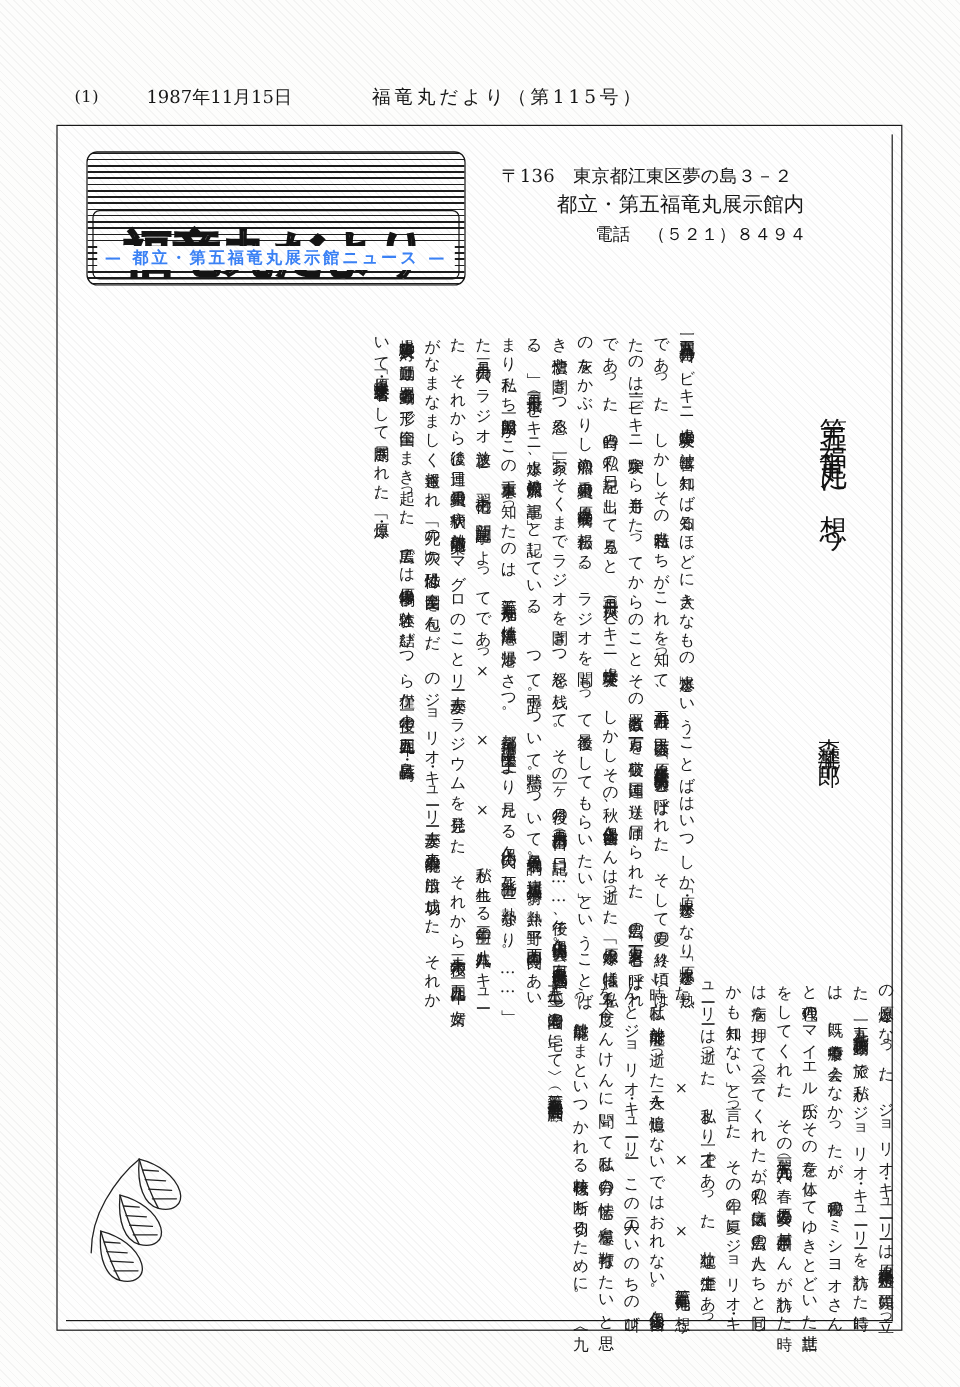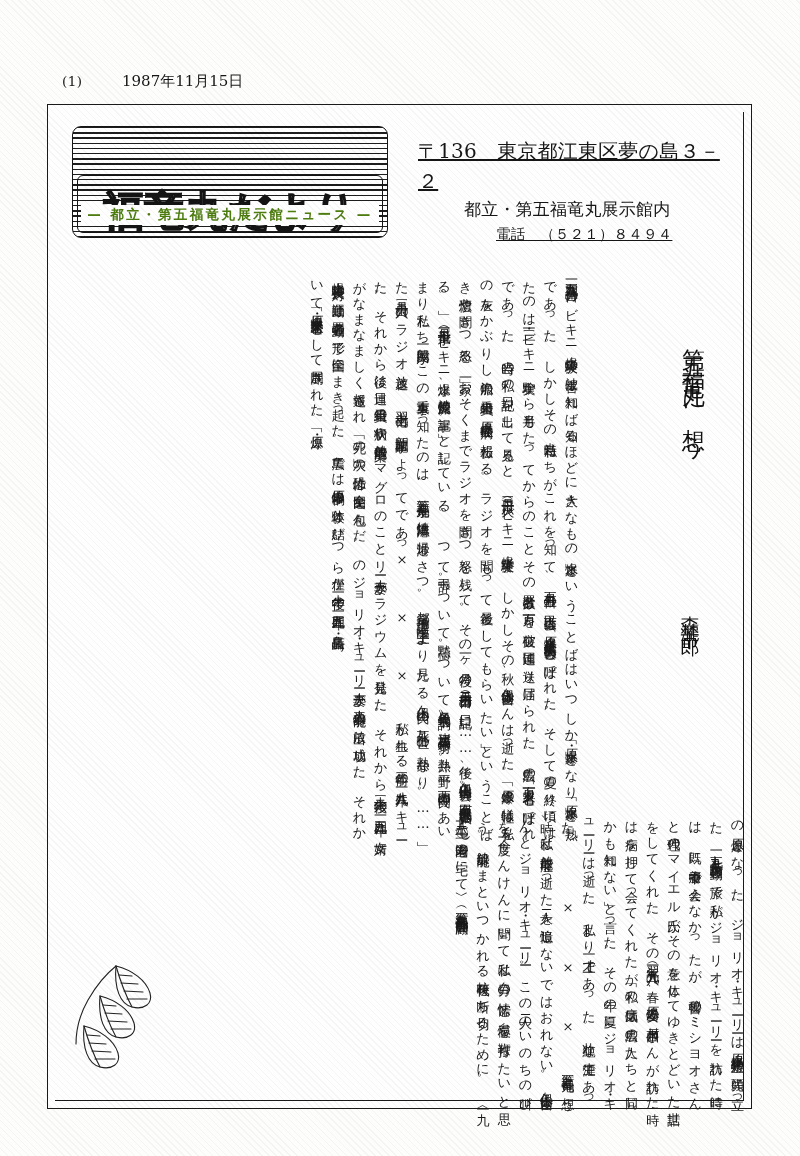--- a/index.html
+++ b/index.html
@@ -63,33 +63,33 @@
   }
   #masthead-sub-wrap{
     position:absolute;left:0;bottom:4px;width:100%;height:26px;
     display:flex;align-items:center;justify-content:center;
   }
   #masthead-sub{
     display:inline-block;
     background:#ffffff;
     padding:1px 6px;
     font-size:13.5px;letter-spacing:2.4px;font-weight:bold;
-    color:#4d7c0f;white-space:nowrap;
+    color:#3b82f6;white-space:nowrap;
     font-family:"DejaVu Sans","Liberation Sans",sans-serif;
   }
 
   
   #publisher{
     position:absolute;left:418px;top:136px;width:310px;
     font-size:15px;line-height:1.52;
   }
   #publisher .org{font-size:16px;letter-spacing:.6px;margin-bottom:5px;padding-left:12px;font-weight:bold;}
-  #publisher .addr1{font-size:20px;letter-spacing:.2px;text-decoration:underline;}
+  #publisher .addr1{font-size:15px;letter-spacing:.2px;}
   #publisher .addr2{font-size:17px;letter-spacing:.2px;padding-left:46px;}
-  #publisher .tel{font-size:14.5px;letter-spacing:.2px;padding-left:78px;text-decoration:underline;}
+  #publisher .tel{font-size:14.5px;letter-spacing:.2px;padding-left:78px;}
 
   
   #article-title{
     position:absolute;right:90px;top:330px;
     writing-mode:vertical-rl;text-orientation:upright;
     font-size:23px;letter-spacing:9px;
     font-family:"DejaVu Serif","Liberation Serif",serif;
     color:#111;
     white-space:nowrap;
   }
@@ -135,20 +135,21 @@
     background:
       repeating-linear-gradient(45deg,#000 0 1px,transparent 1px 5px);
   }
 </style>
 </head>
 <body>
 
 <div id="page-header">
   <span class="pg-no">(1)</span>
   <span class="pg-date">1987年11月15日</span>
+  <span class="pg-title">福竜丸だより（第115号）</span>
 </div>
 
 <div id="paper-frame"></div>
 <div id="inner-rule"></div>
 
 <div id="masthead">
   <div id="masthead-inner">
     <div id="masthead-logo">福竜丸だより</div>
     <div id="masthead-sub-wrap">
       <span id="masthead-sub">— 都立・第五福竜丸展示館ニュース —</span>

